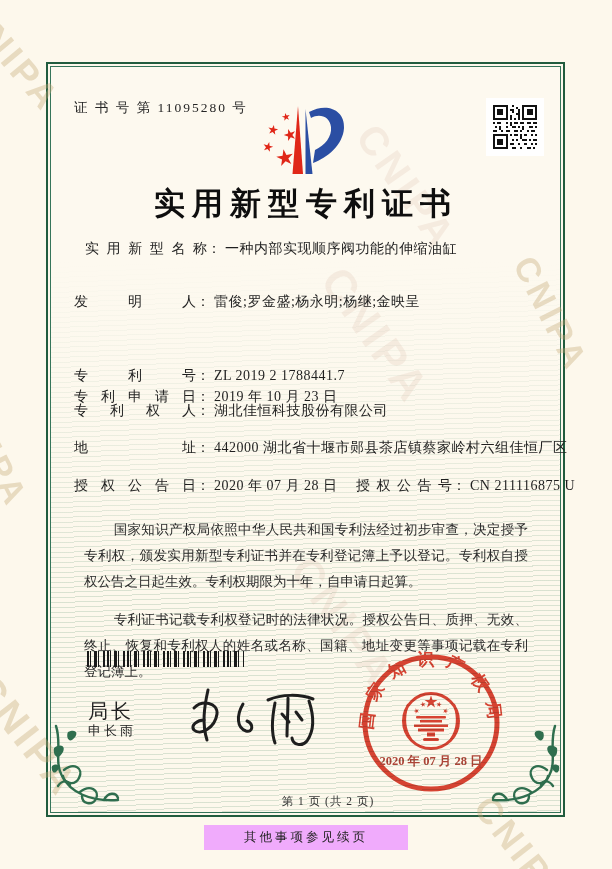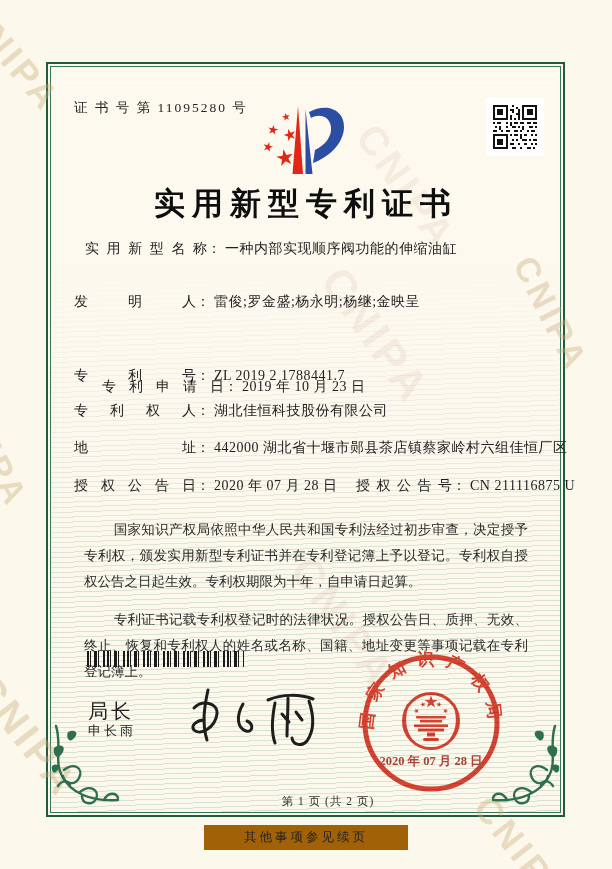--- a/index.html
+++ b/index.html
@@ -73,21 +73,21 @@
   .signature{position:absolute;left:180px;top:674px;z-index:4;}
   .seal{position:absolute;left:358px;top:650px;z-index:5;opacity:0.93;mix-blend-mode:multiply;}
   
   .ornament{position:absolute;z-index:3;}
   .ornament-left{left:46px;top:722px;}
   .ornament-right{left:473px;top:722px;transform:scaleX(-1);}
   
   .page-info{position:absolute;left:0;right:0;top:794px;text-align:center;font-size:11.5px;letter-spacing:1px;color:#333;z-index:4;margin-left:44px;}
   .note-box{
     position:absolute;left:50%;transform:translateX(-50%);top:825px;
-    background:#a16207;padding:4px 40px;font-size:12.5px;letter-spacing:3px;color:#222;z-index:4;
+    background:#f0abfc;padding:4px 40px;font-size:12.5px;letter-spacing:3px;color:#222;z-index:4;
   }
 </style>
 </head>
 <body>
 
 <div class="page">
 
   <span class="wm" style="left:-14px;top:-6px;font-size:36px;transform:rotate(50deg);">CNIPA</span>
   <span class="wm wm-faint" style="left:384px;top:116px;font-size:40px;transform:rotate(55deg);">CNIPA</span>
   <span class="wm wm-faint" style="left:352px;top:258px;font-size:44px;transform:rotate(55deg);">CNIPA</span>
@@ -157,21 +157,21 @@
 
   <div class="field-row" style="top:240px;margin-left:11px;">
     <span class="flabel">实用新型名称</span><span class="fcolon">：</span><span class="fvalue">一种内部实现顺序阀功能的伸缩油缸</span>
   </div>
   <div class="field-row" style="top:293px;">
     <span class="flabel">发明人</span><span class="fcolon">：</span><span class="fvalue">雷俊;罗金盛;杨永明;杨继;金映呈</span>
   </div>
   <div class="field-row" style="top:332px;margin-top:35px;">
     <span class="flabel">专利号</span><span class="fcolon">：</span><span class="fvalue">ZL 2019 2 1788441.7</span>
   </div>
-  <div class="field-row" style="top:378px;margin-left:28px;">
+  <div class="field-row" style="top:388px;">
     <span class="flabel">专利申请日</span><span class="fcolon">：</span><span class="fvalue">2019 年 10 月 23 日</span>
   </div>
   <div class="field-row" style="top:402px;">
     <span class="flabel">专利权人</span><span class="fcolon">：</span><span class="fvalue">湖北佳恒科技股份有限公司</span>
   </div>
   <div class="field-row" style="top:439px;">
     <span class="flabel">地址</span><span class="fcolon">：</span><span class="fvalue">442000 湖北省十堰市郧县茶店镇蔡家岭村六组佳恒厂区</span>
   </div>
   <div class="field-row" style="top:477px;">
     <span class="flabel">授权公告日</span><span class="fcolon">：</span><span class="fvalue">2020 年 07 月 28 日</span>

